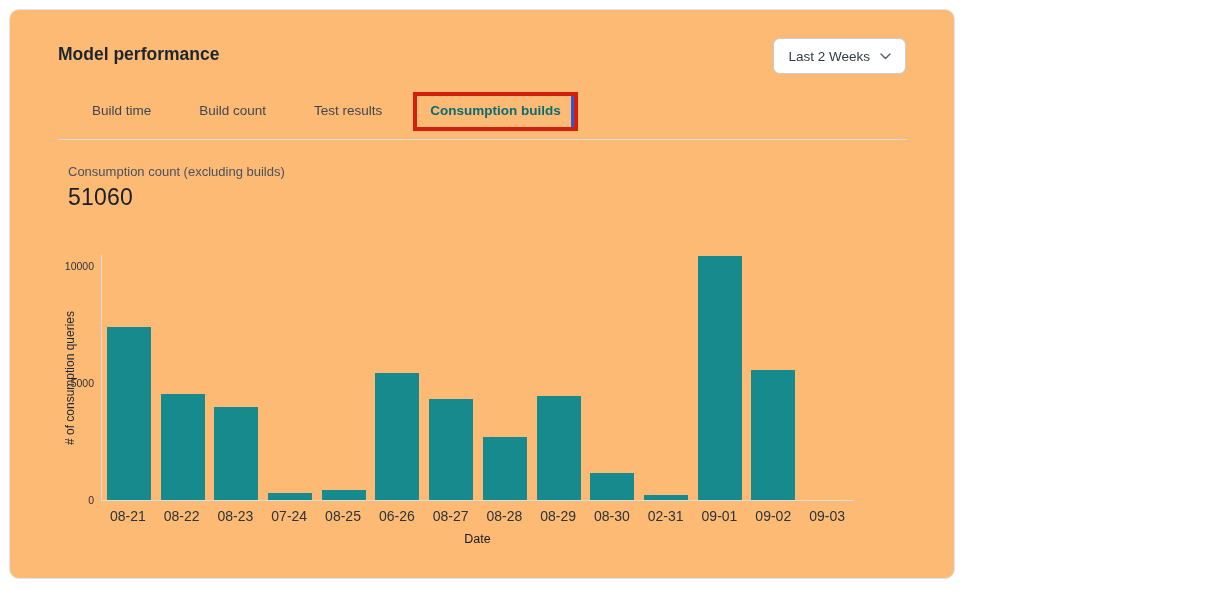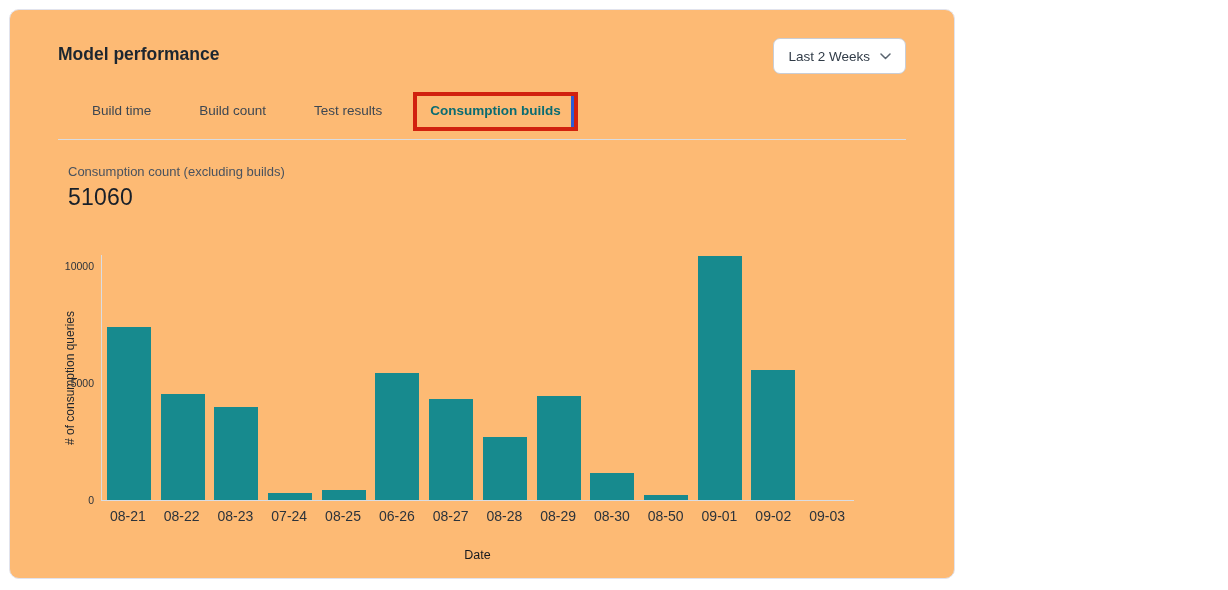--- a/index.html
+++ b/index.html
@@ -51,21 +51,21 @@
   .slots{position:absolute;inset:0;display:flex;align-items:flex-end;}
   .slot{flex:1;display:flex;justify-content:center;align-items:flex-end;height:100%;}
   .bar{width:44px;background:var(--bar);}
   .ytick{position:absolute;right:calc(100% + 8px);transform:translateY(50%);
     font-size:10.5px;color:#2c333b;line-height:1;}
   .ylab-wrap{position:absolute;right:calc(100% + 24px);top:0;bottom:0;width:16px;
     display:flex;align-items:center;justify-content:center;}
   .ylab{transform:rotate(-90deg);white-space:nowrap;font-size:12px;color:#1e252d;}
   .xlabels{display:flex;margin-top:7px;}
   .xlab{flex:1;text-align:center;font-size:14px;color:#2c333b;}
-  .xtitle{text-align:center;margin-top:24px;font-size:12.5px;color:#15191e;}
+  .xtitle{text-align:center;margin-top:8px;font-size:12.5px;color:#15191e;}
 </style>
 </head>
 <body>
 
 <div class="card">
 
   <div class="card-header">
     <div class="page-title">Model performance</div>
     <button class="range-btn">
       <span>Last 2 Weeks</span>
@@ -152,21 +152,21 @@
         <div class="xlab">08-21</div>
         <div class="xlab">08-22</div>
         <div class="xlab">08-23</div>
         <div class="xlab">07-24</div>
         <div class="xlab">08-25</div>
         <div class="xlab">06-26</div>
         <div class="xlab">08-27</div>
         <div class="xlab">08-28</div>
         <div class="xlab">08-29</div>
         <div class="xlab">08-30</div>
-        <div class="xlab">08-50</div>
+        <div class="xlab">02-31</div>
         <div class="xlab">09-01</div>
         <div class="xlab">09-02</div>
         <div class="xlab">09-03</div>
       </div>
     <div class="xtitle">Date</div>
   </div>
 
 </div>
 
 </body></html>

